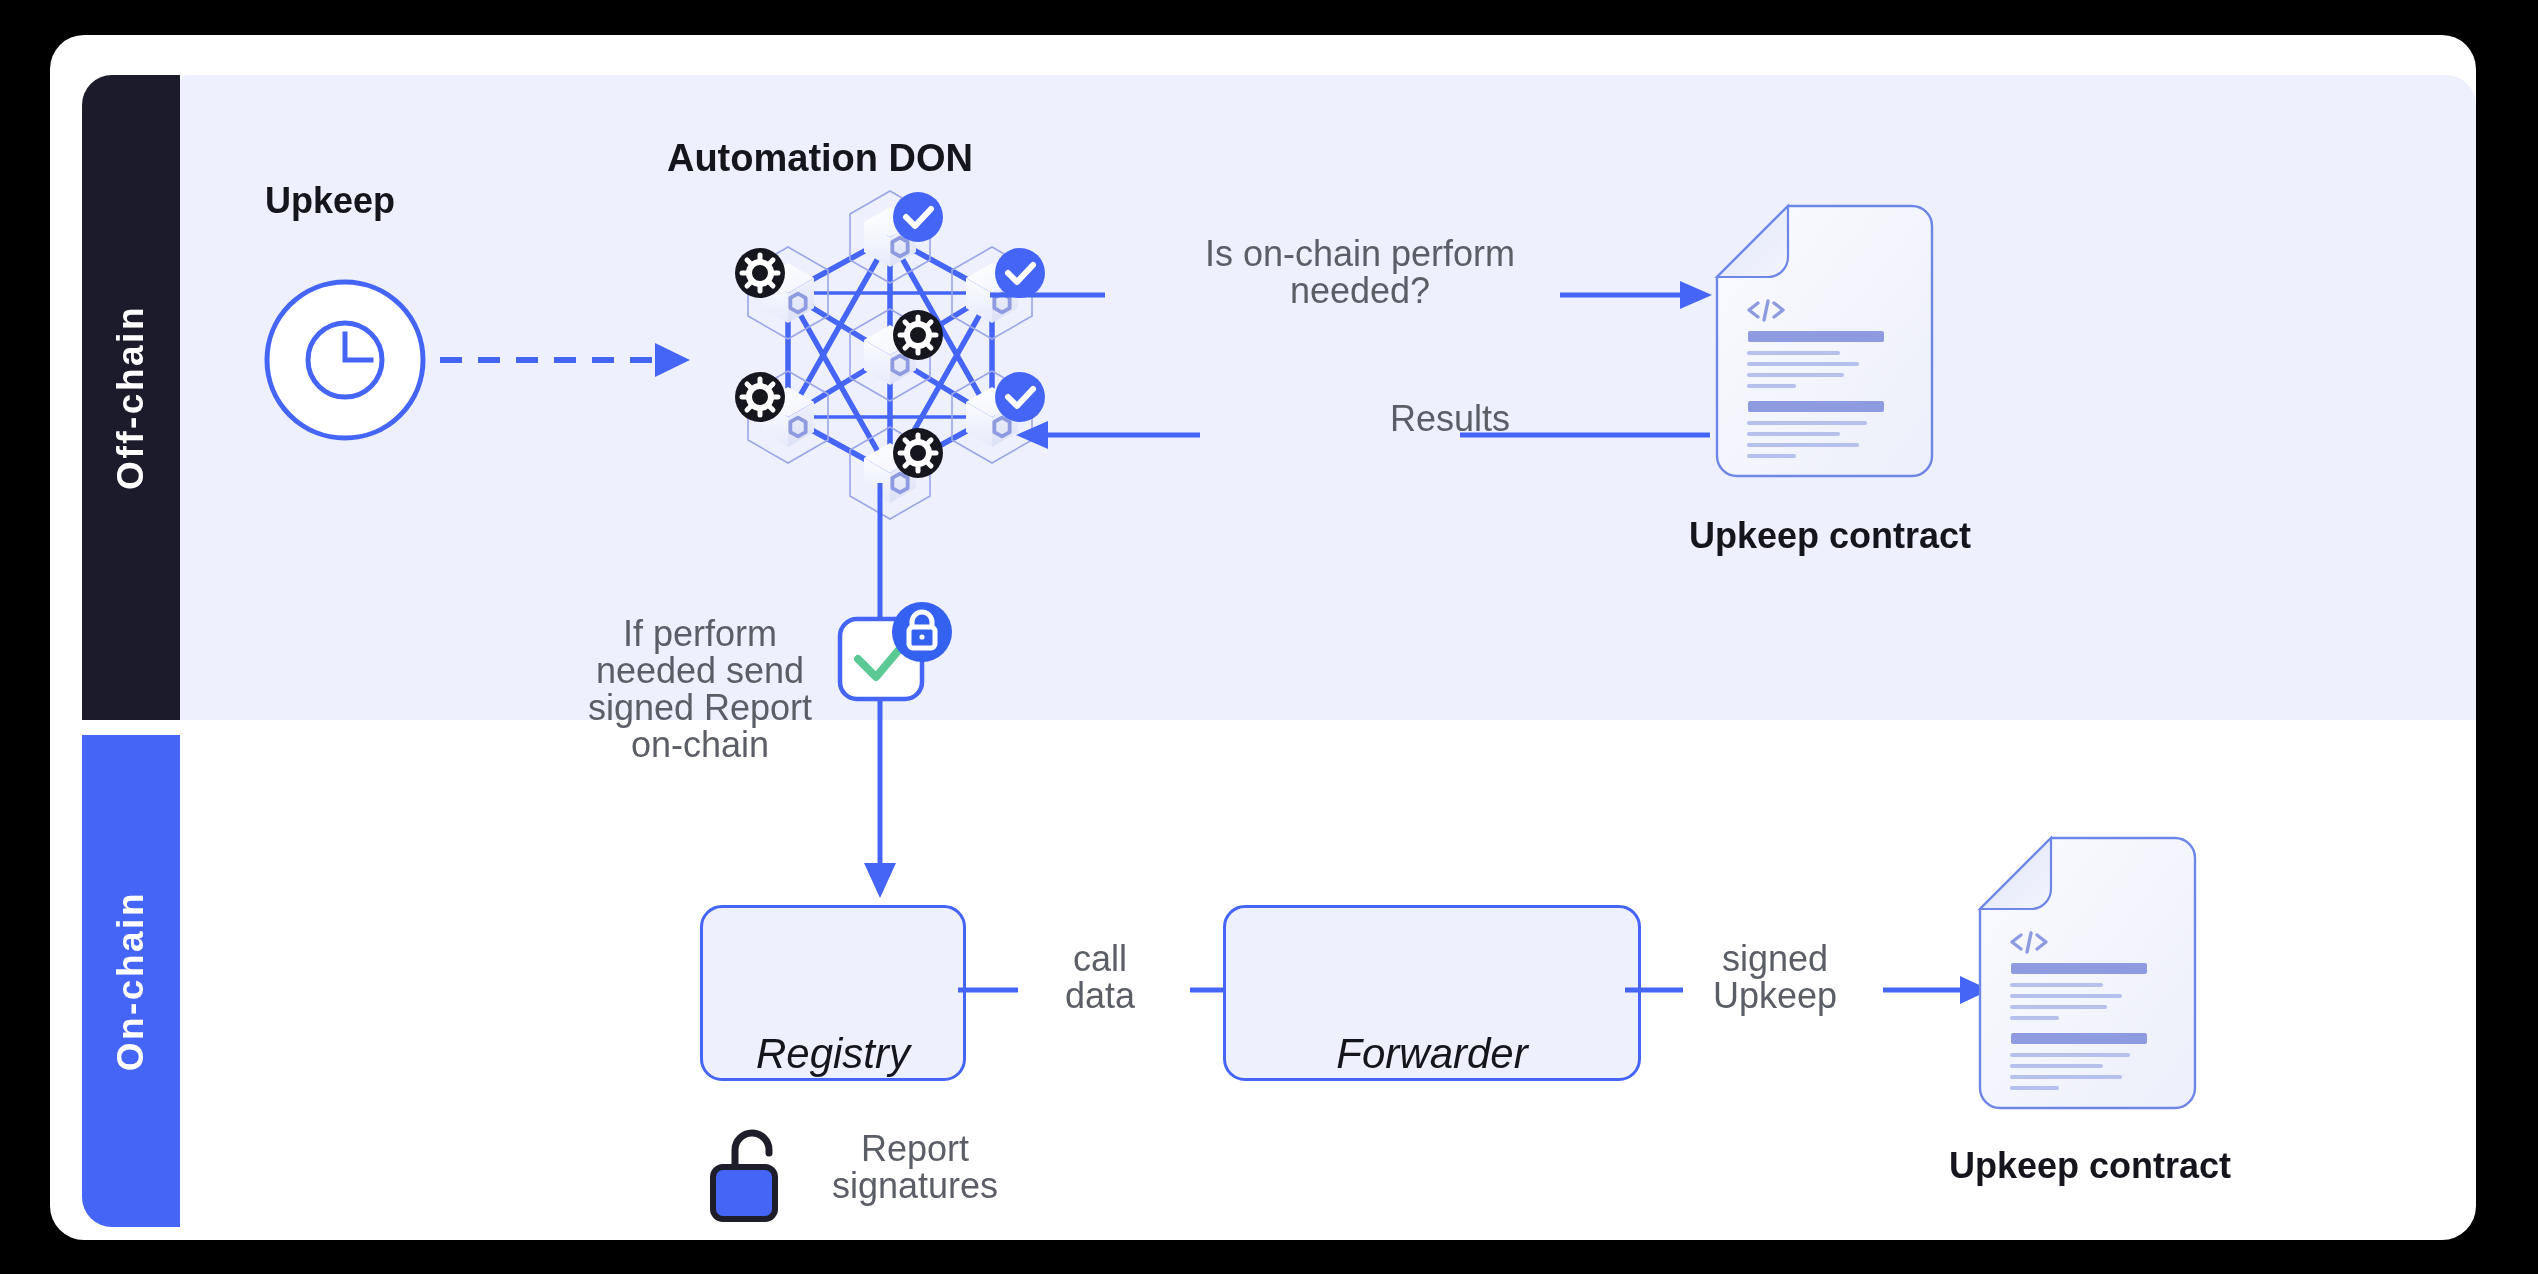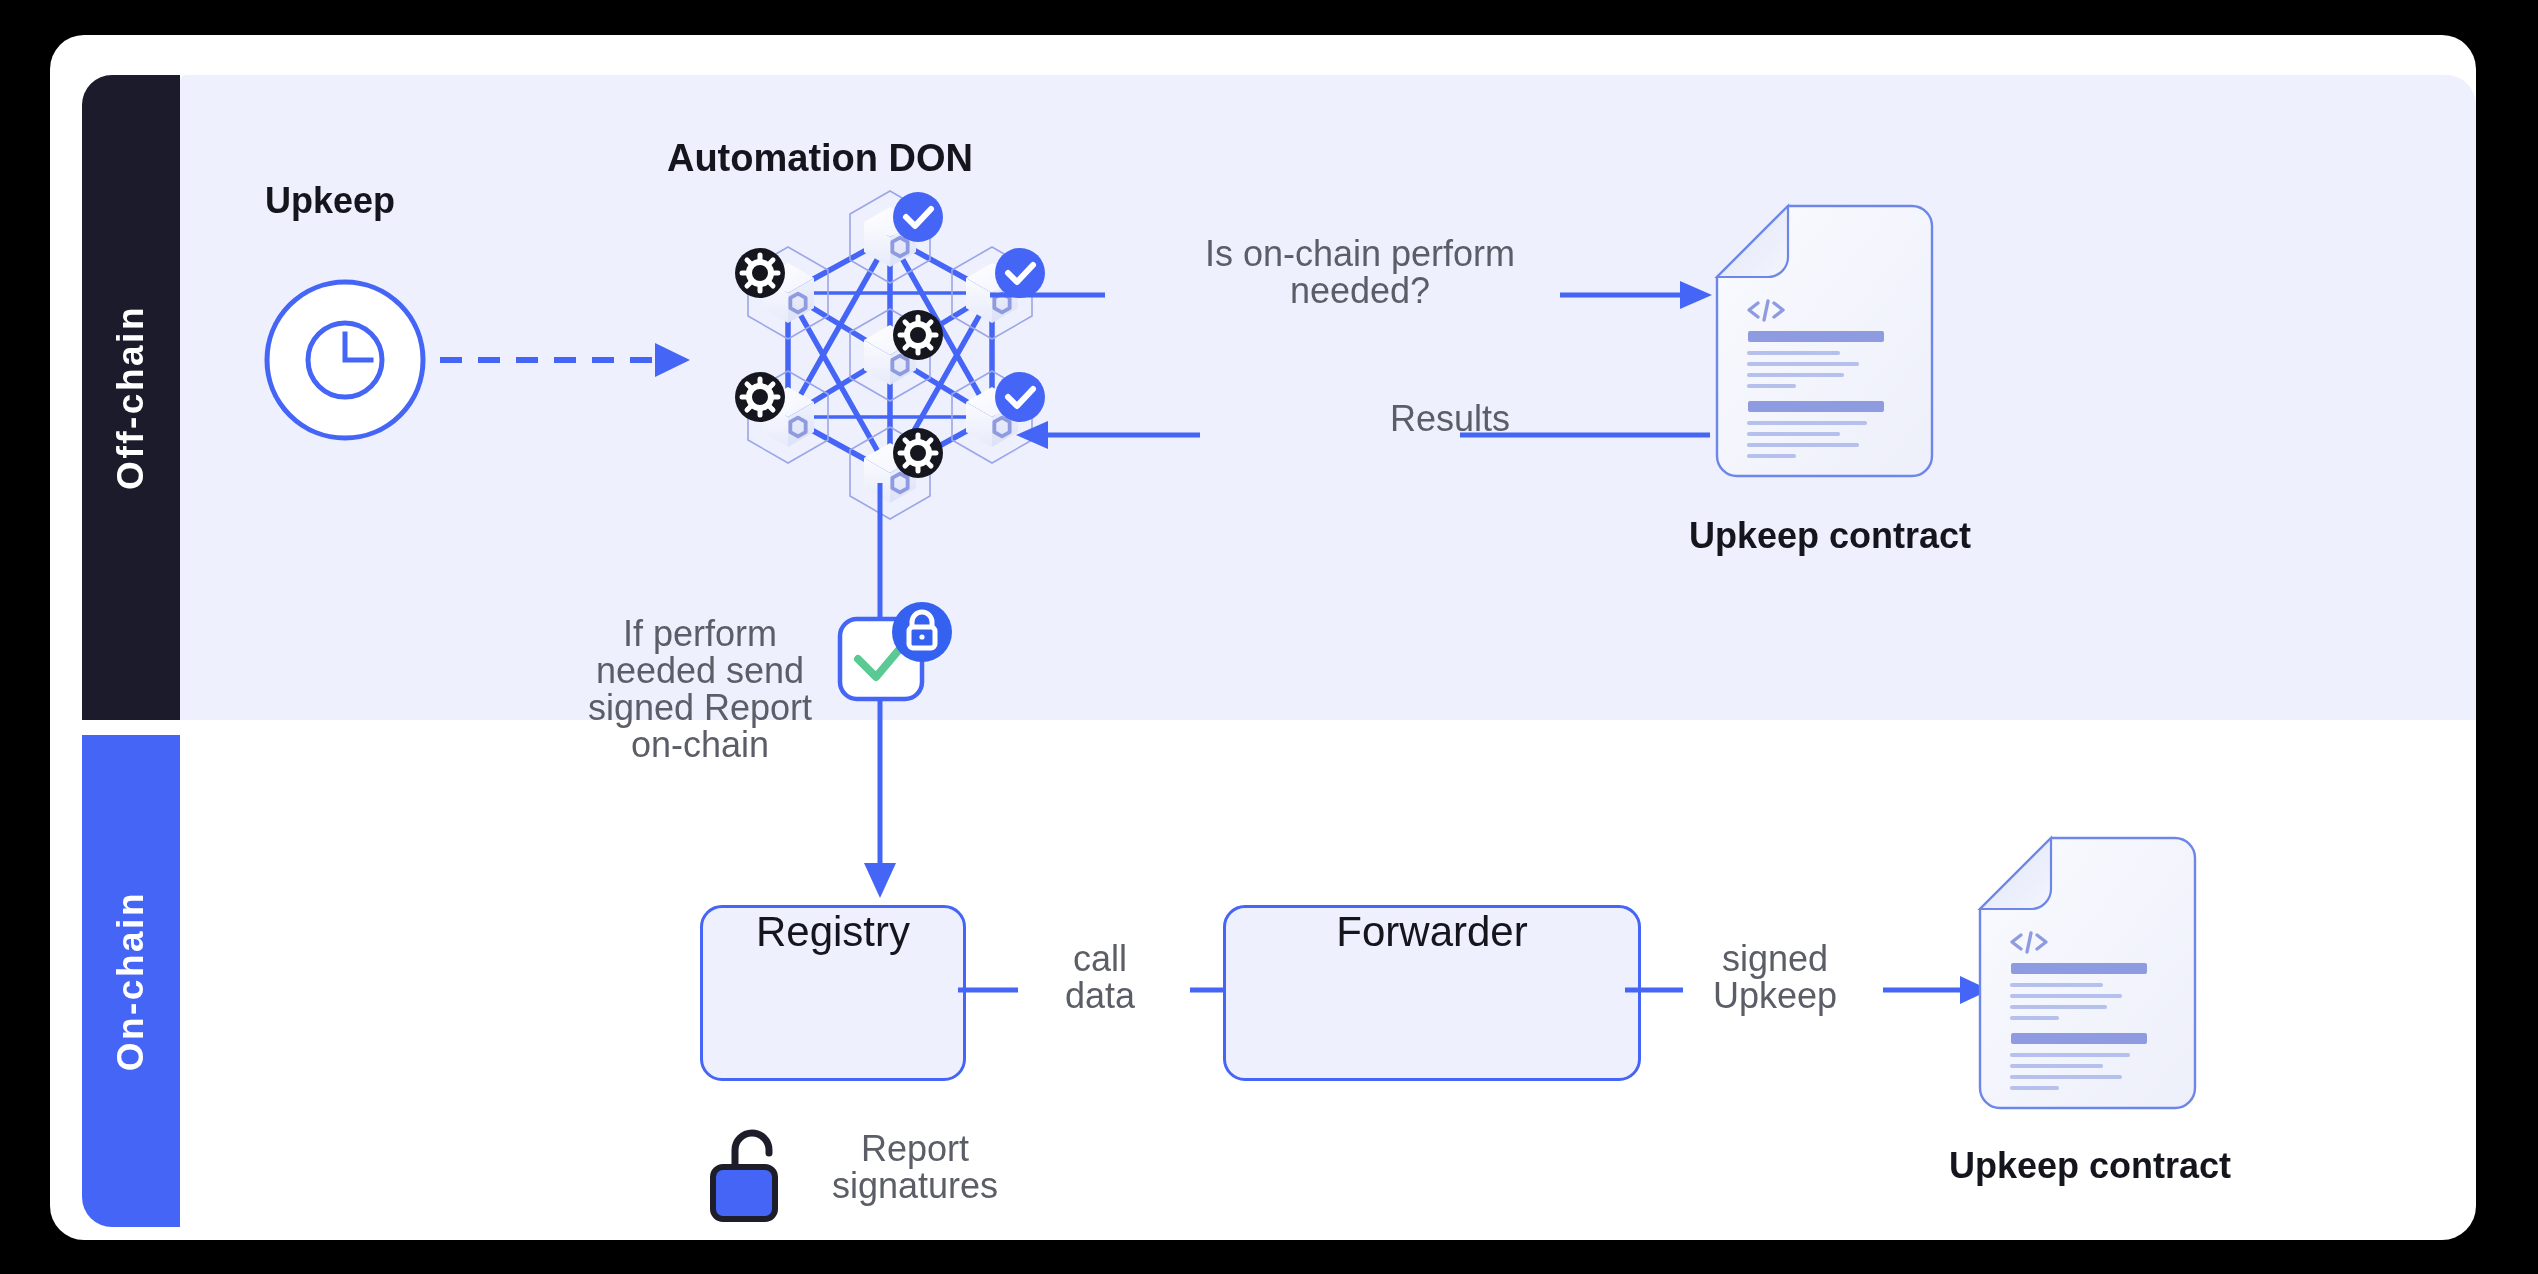--- a/index.html
+++ b/index.html
@@ -25,22 +25,22 @@
   }
   .rail-off{left:32px;top:40px;height:645px;background:#1B1B2B;border-top-left-radius:30px;}
   .rail-on{left:32px;top:700px;height:492px;background:#4565F6;border-bottom-left-radius:30px;}
 
   
   .lbl{position:absolute;color:#5B5E66;font-size:36px;line-height:37px;text-align:center;white-space:pre-line;}
   .bold-lbl{position:absolute;color:#15151E;font-size:36px;font-weight:700;text-align:center;white-space:nowrap;}
 
   .node-box{
     position:absolute;background:#EEF0FD;border:3px solid #4565F6;border-radius:22px;
-    display:flex;align-items:flex-start;justify-content:center;
-    color:#15151E;font-size:42px;
+    display:flex;align-items:flex-end;justify-content:center;
+    color:#15151E;font-size:42px;font-style:italic;
   }
   svg{position:absolute;overflow:visible;}
   .doc-wrap{position:absolute;}
 </style>
 </head>
 <body>
 
 <div class="card">
 
   <div class="band-off"></div>

